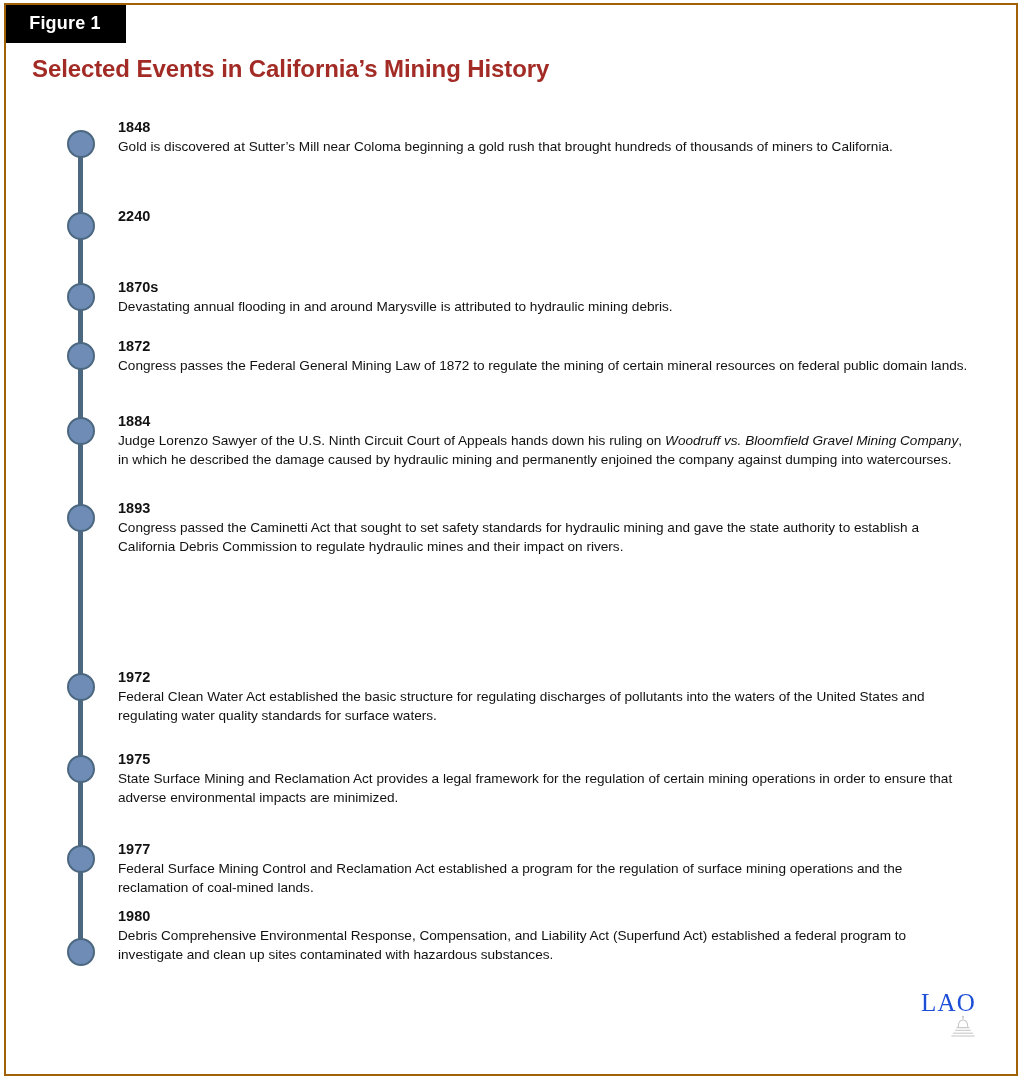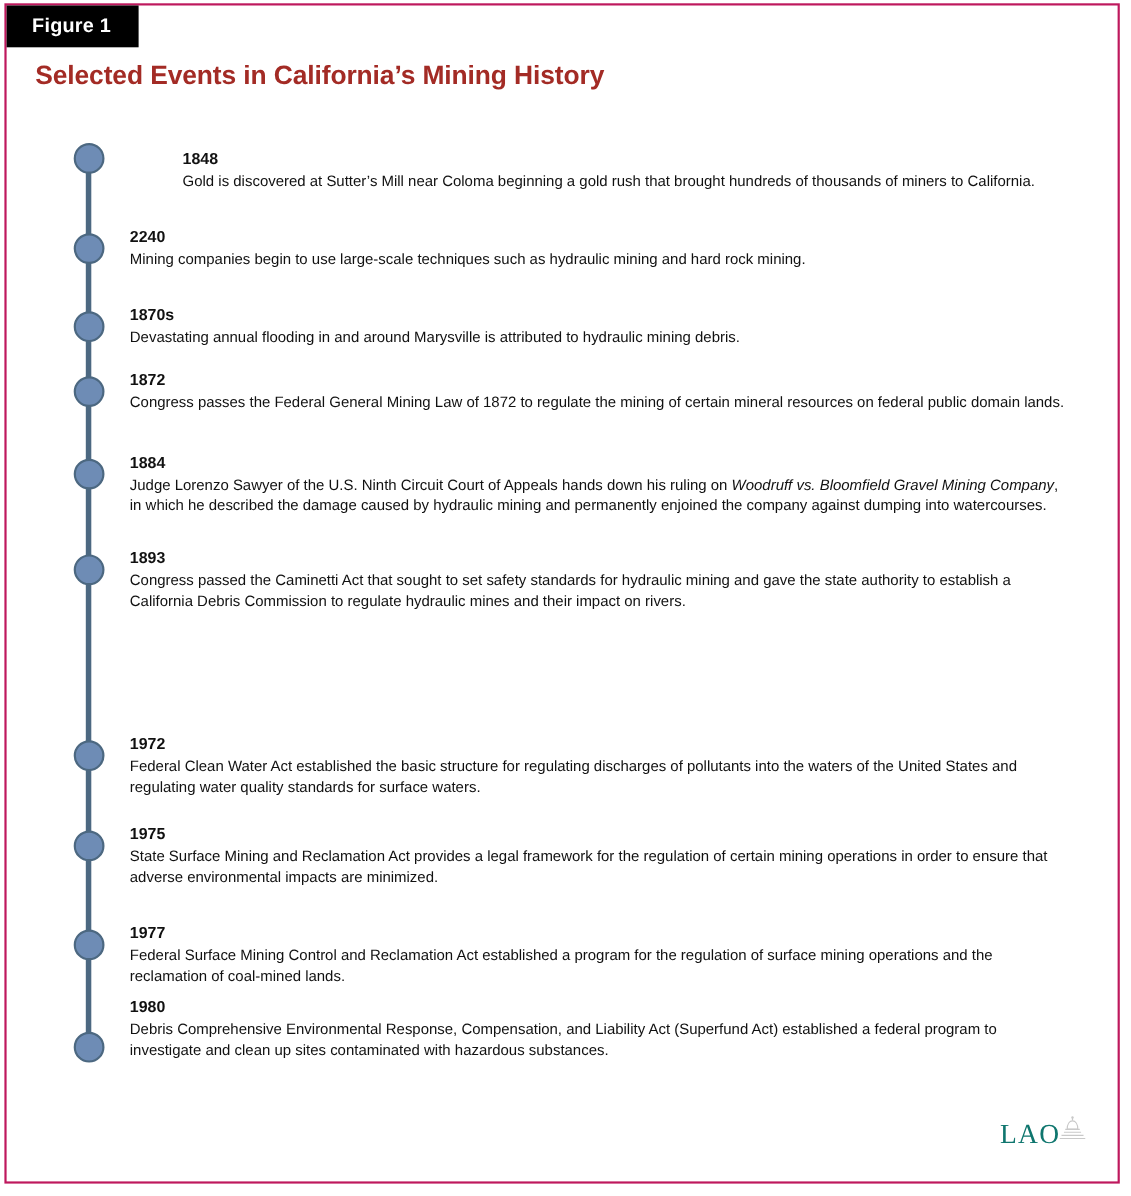--- a/index.html
+++ b/index.html
@@ -14,21 +14,21 @@
     -webkit-font-smoothing: antialiased;
   }
 
   #figure-frame {
     position: absolute;
     left: 4px;
     top: 3px;
     width: 1014px;
     height: 1073px;
     box-sizing: border-box;
-    border: 2px solid #be185d;
+    border: 2px solid #a16207;
     background: #ffffff;
     overflow: hidden;
   }
 
   
   #figure-tab {
     position: absolute;
     left: -2px;
     top: -2px;
     width: 122px;
@@ -97,25 +97,26 @@
     line-height: 18.5px;
     text-align: left;
   }
   .tl-desc i {
     font-style: italic;
   }
 
   
   #lao-logo {
     position: absolute;
-    right: 28px;
+    right: 40px;
     bottom: 30px;
     display: flex;
     align-items: flex-end;
-    color: #0f766e;
+    color: #1d4ed8;
+    flex-direction: column;
   }
   #lao-logo-text {
     font-family: "Liberation Serif", serif;
     font-size: 25px;
     letter-spacing: 1.2px;
     line-height: 25px;
   }
   #lao-logo-dome {
     margin-left: -2px;
     margin-bottom: 1px;
@@ -129,28 +130,27 @@
   <div id="figure-tab">
     <span>Figure 1</span>
   </div>
 
   <div id="figure-title">Selected Events in California’s Mining History</div>
 
   <div id="timeline">
     <div id="timeline-axis" style="top: 139px; height: 808px;"></div>
 
   <div class="tl-dot" style="left: 60.5px; top: 125px;"></div>
-      <div class="tl-entry" style="top: 132px; margin-left: 48px;">
+      <div class="tl-entry" style="top: 114px;">
         <div class="tl-year">1848</div>
         <div class="tl-desc">Gold is discovered at Sutter’s Mill near Coloma beginning a gold rush that brought hundreds of thousands of miners to California.</div>
       </div>
       <div class="tl-dot" style="left: 60.5px; top: 207px;"></div>
       <div class="tl-entry" style="top: 203px;">
         <div class="tl-year">2240</div>
-        <div class="tl-desc">Mining companies begin to use large-scale techniques such as hydraulic mining and hard rock mining.</div>
       </div>
       <div class="tl-dot" style="left: 60.5px; top: 278px;"></div>
       <div class="tl-entry" style="top: 274px;">
         <div class="tl-year">1870s</div>
         <div class="tl-desc">Devastating annual flooding in and around Marysville is attributed to hydraulic mining debris.</div>
       </div>
       <div class="tl-dot" style="left: 60.5px; top: 337px;"></div>
       <div class="tl-entry" style="top: 333px;">
         <div class="tl-year">1872</div>
         <div class="tl-desc">Congress passes the Federal General Mining Law of 1872 to regulate the mining of certain mineral resources on federal public domain lands.</div>

